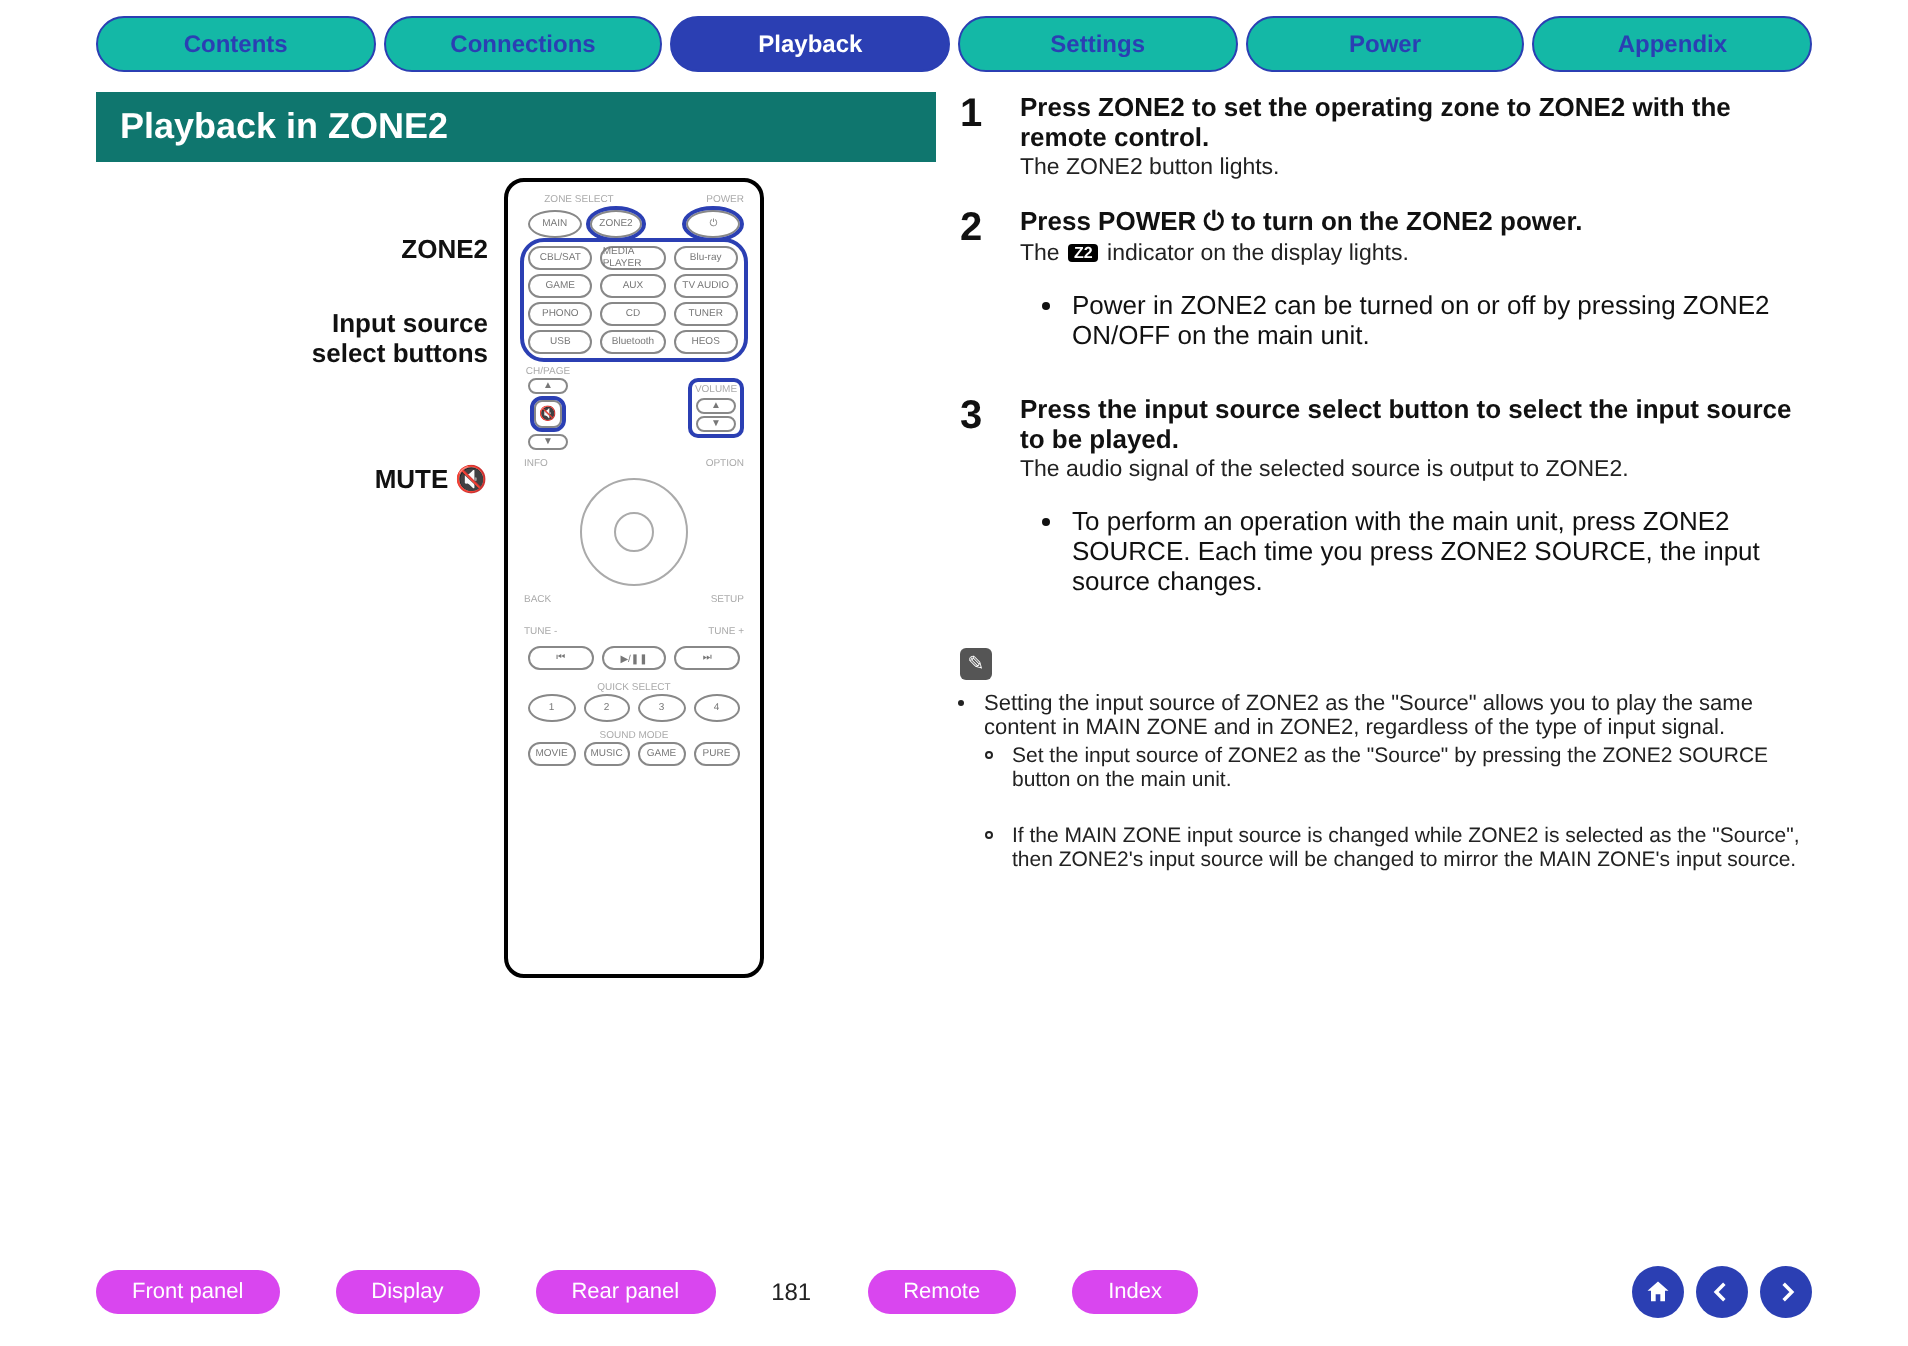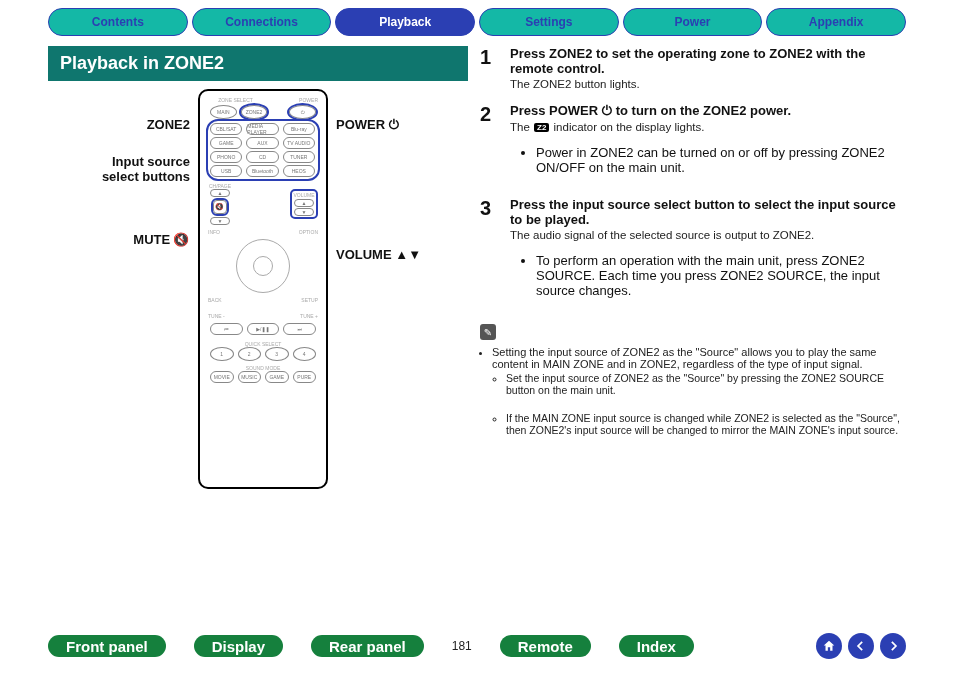--- a/index.html
+++ b/index.html
@@ -129,21 +129,21 @@
 
   
   .bottom {
     position: absolute;
     bottom: 14px; left:0; right:0;
     padding: 0 48px;
     display:flex;
     align-items:center;
   }
   .lozenge {
-    background:#15803d; color:#fff; font-size:15px; font-weight:bold;
+    background:#d946ef; color:#fff; font-size:11px; font-weight:normal;
     height:22px; border-radius:11px; padding:0 18px; display:flex; align-items:center; margin-right:28px; cursor:pointer;
   }
   .page-num { font-size:12px; color:#222; margin-right:28px;}
   .nav-icons { margin-left:auto; display:flex; gap:6px; }
   .circ {
     width:26px; height:26px; background:#2b3fb3; border-radius:50%; display:flex; align-items:center; justify-content:center; color:#fff; cursor:pointer;
   }
   .circ svg { width:14px; height:14px; }
   .tri, .glyph { font-family: Arial, sans-serif; }
 </style>
@@ -259,30 +259,20 @@
         </div>
         <div class="lowlabel" style="margin-top:4px;">SOUND MODE</div>
         <div class="row">
           <div class="rbtn">MOVIE</div>
           <div class="rbtn">MUSIC</div>
           <div class="rbtn">GAME</div>
           <div class="rbtn">PURE</div>
         </div>
       </div>
 
-      <div class="labels-right">
-        <div style="height:28px;"></div>
-        <div>
-          <span>POWER</span>&nbsp;<span class="glyph">⏻</span>
-        </div>
-        <div style="height:114px;"></div>
-        <div>
-          <span>VOLUME</span>&nbsp;<span class="tri">▲</span><span class="tri">▼</span>
-        </div>
-      </div>
     </div>
   </div>
 
   <div class="right-col">
     <div class="step">
       <div class="step-num">1</div>
       <div class="step-body">
         <div class="step-title">Press ZONE2 to set the operating zone to ZONE2 with the remote control.</div>
         <div class="step-desc">The ZONE2 button lights.</div>
       </div>

